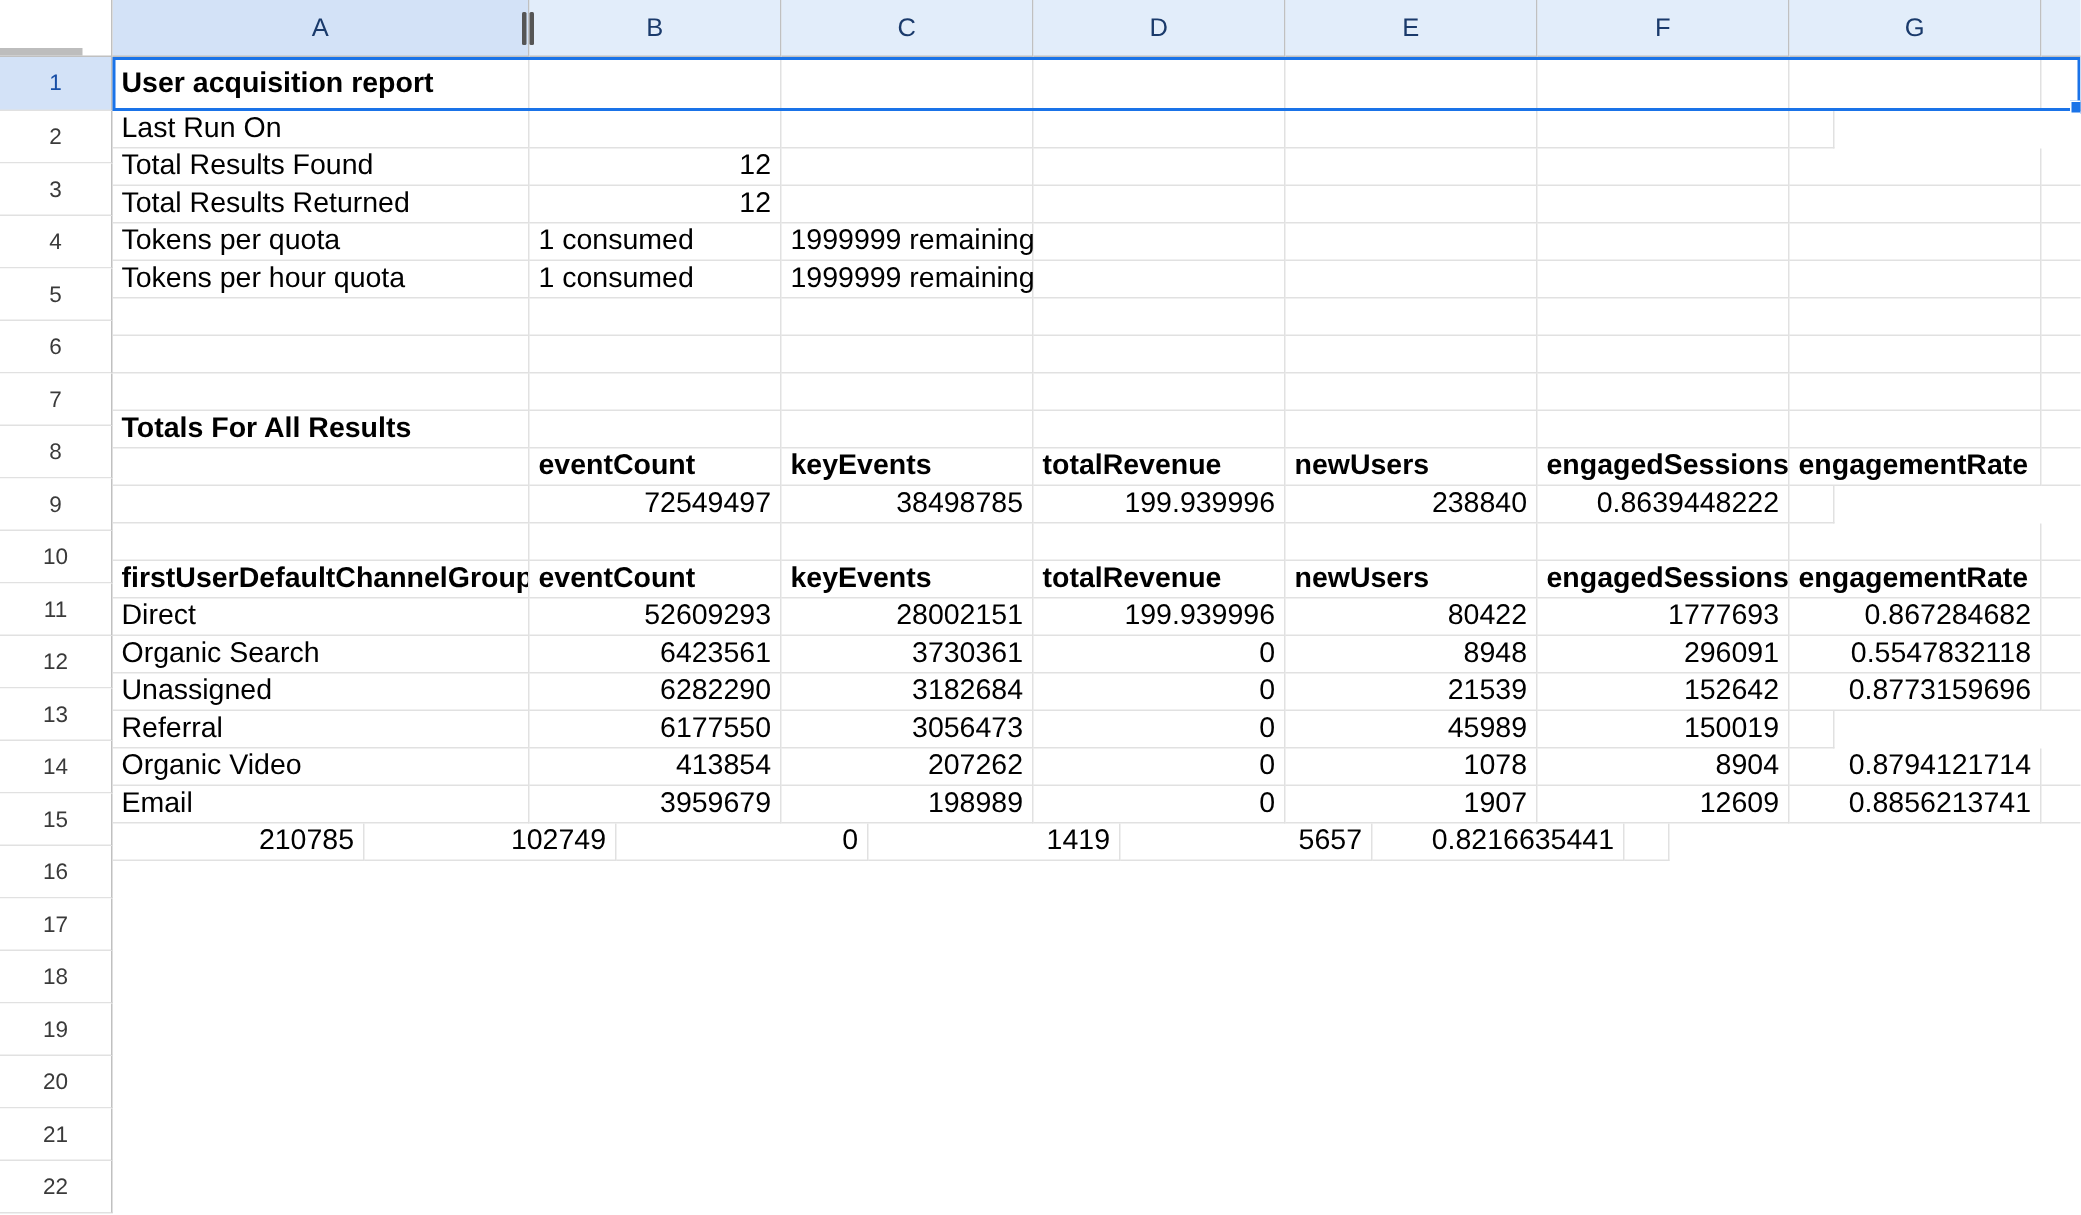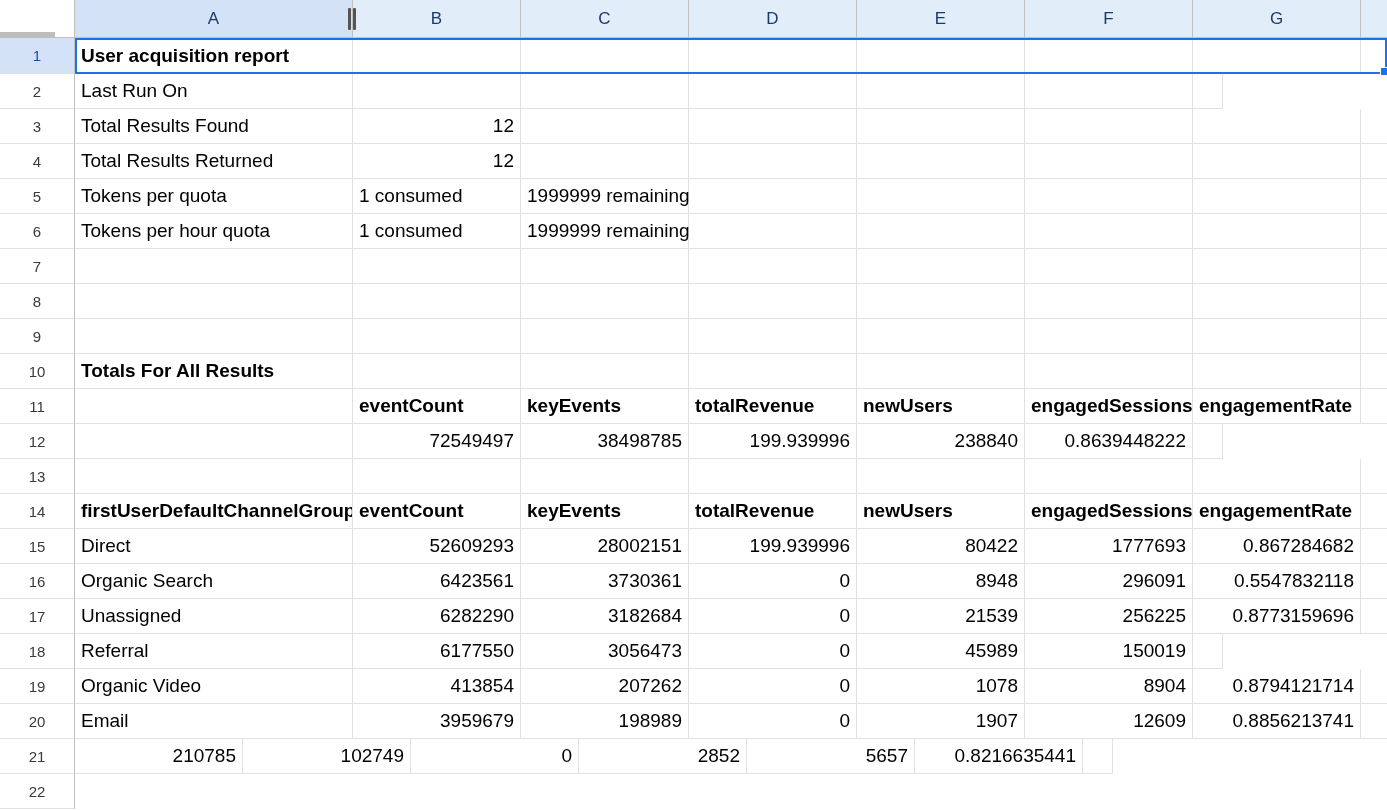--- a/index.html
+++ b/index.html
@@ -86,21 +86,21 @@
     color:#174ea6;
     border-right:1px solid #c0c0c0;
   }
   .grid {
     position: absolute;
     top: 38px; left: 75px; right: 0; bottom: 0;
     overflow: hidden;
   }
   .row {
     display: flex;
-    height: 35px;
+    height: 25px;
   }
   .cell {
     border-right: 1px solid #e1e1e1;
     border-bottom: 1px solid #e1e1e1;
     padding: 0 6px;
     display: flex;
     align-items: center;
     overflow: hidden;
     white-space: nowrap;
     flex: 0 0 auto;
@@ -353,21 +353,21 @@
     <div class="cell cF num">296091</div>
     <div class="cell cG num">0.5547832118</div>
     <div class="cell cH"></div>
   </div>
   <div class="row">
     <div class="cell cA">Unassigned</div>
     <div class="cell cB num">6282290</div>
     <div class="cell cC num">3182684</div>
     <div class="cell cD num">0</div>
     <div class="cell cE num">21539</div>
-    <div class="cell cF num">256225</div>
+    <div class="cell cF num">152642</div>
     <div class="cell cG num">0.8773159696</div>
     <div class="cell cH"></div>
   </div>
   <div class="row">
     <div class="cell cA">Referral</div>
     <div class="cell cB num">6177550</div>
     <div class="cell cC num">3056473</div>
     <div class="cell cD num">0</div>
     <div class="cell cE num">45989</div>
     <div class="cell cF num">150019</div>
@@ -390,20 +390,20 @@
     <div class="cell cD num">0</div>
     <div class="cell cE num">1907</div>
     <div class="cell cF num">12609</div>
     <div class="cell cG num">0.8856213741</div>
     <div class="cell cH"></div>
   </div>
   <div class="row">
     <div class="cell cB num">210785</div>
     <div class="cell cC num">102749</div>
     <div class="cell cD num">0</div>
-    <div class="cell cE num">2852</div>
+    <div class="cell cE num">1419</div>
     <div class="cell cF num">5657</div>
     <div class="cell cG num">0.8216635441</div>
     <div class="cell cH"></div>
   </div>
 </div>
 
 <div class="selected-cell" style="width:1312px"></div>
 
 </body></html>

